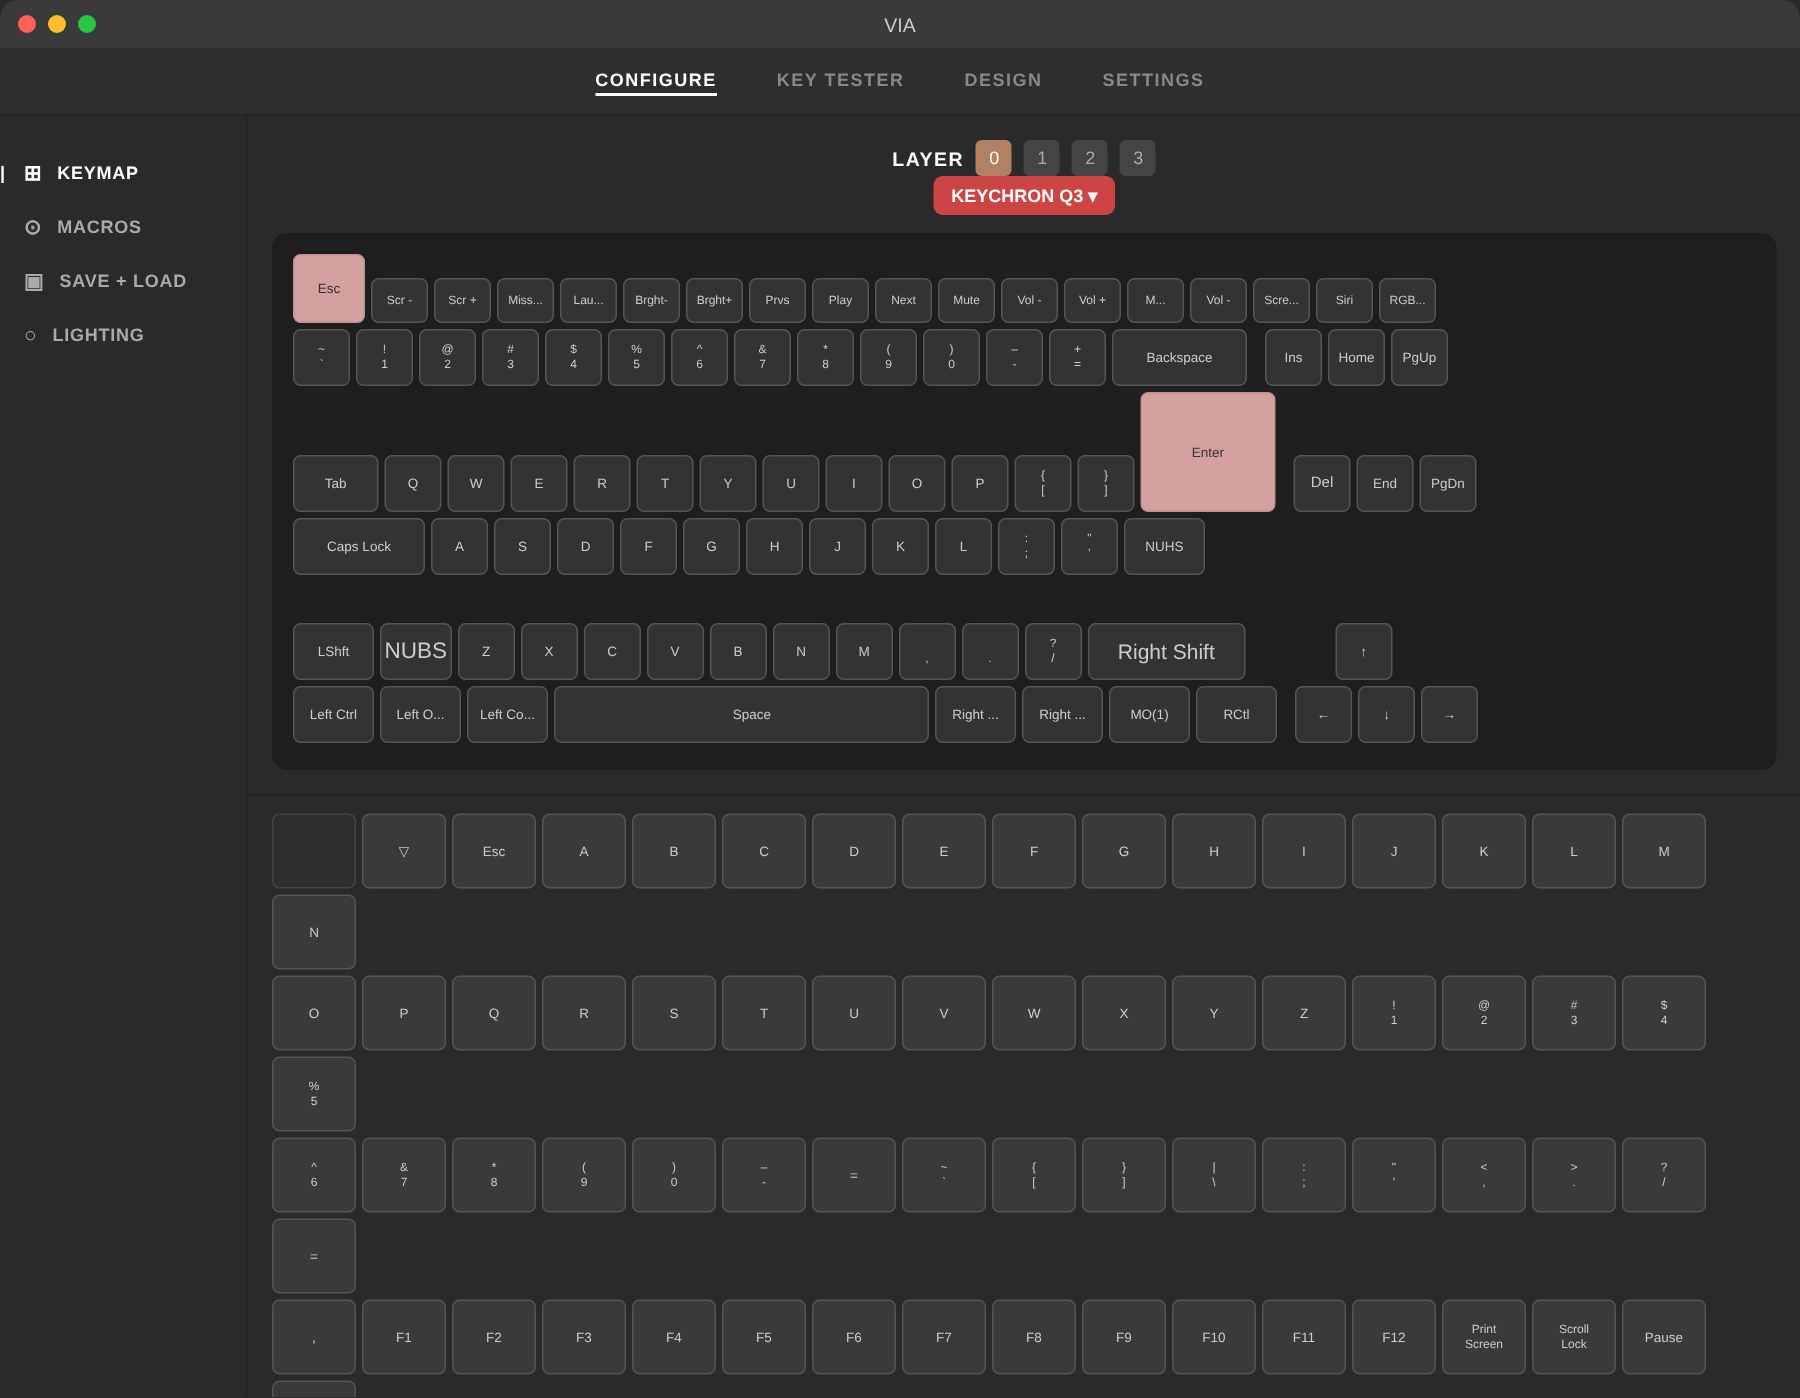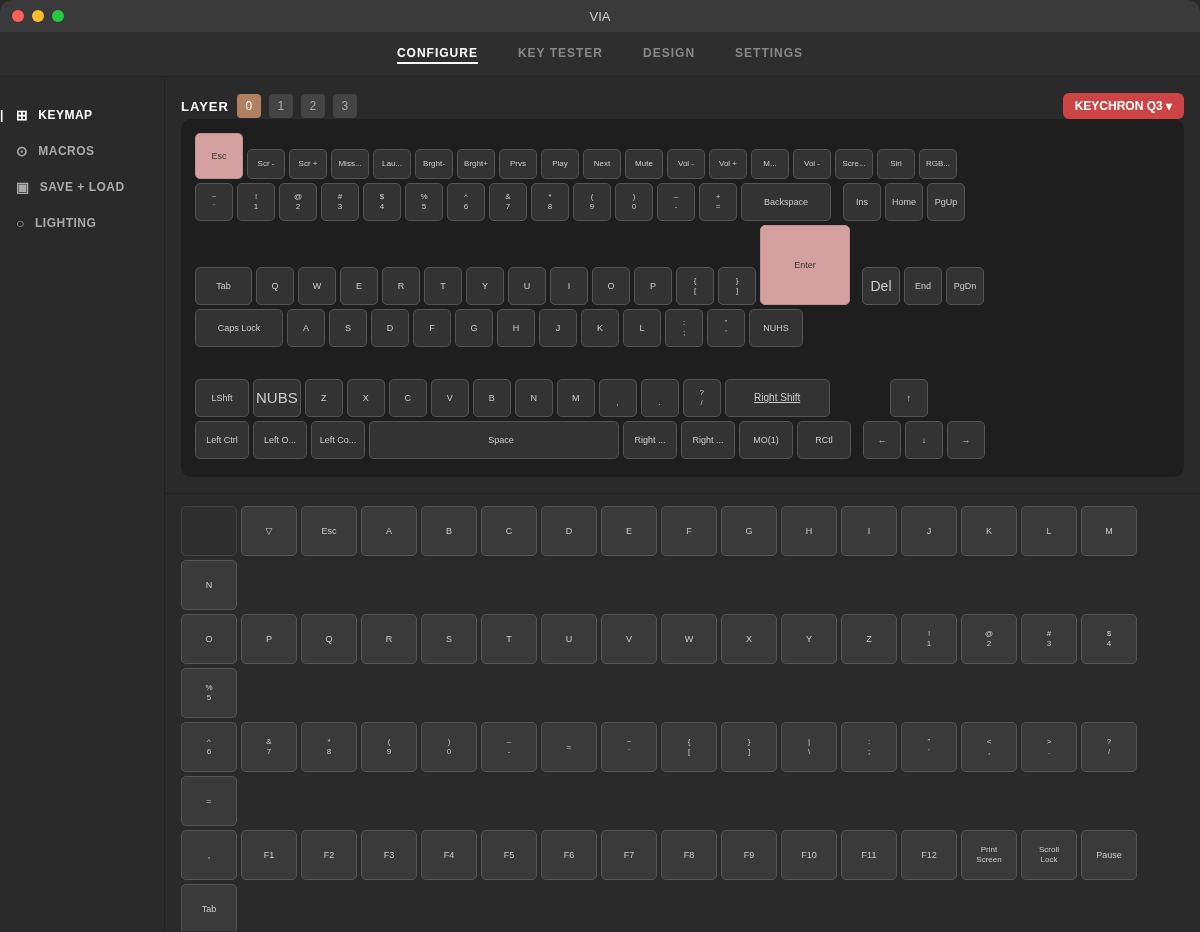--- a/index.html
+++ b/index.html
@@ -98,20 +98,22 @@
       background: #2a2a2a;
     }
     .keyboard-section {
       padding: 16px;
       border-bottom: 1px solid #222;
     }
     .keyboard-header {
       display: flex;
       align-items: center;
       justify-content: space-between;
+      margin-bottom: 12px;
+      flex-direction: column;
     }
     .layer-selector {
       display: flex;
       align-items: center;
       gap: 8px;
     }
     .layer-label {
       font-size: 13px;
       font-weight: 700;
       letter-spacing: 1px;
@@ -362,21 +364,21 @@
           <div class="key">T</div>
           <div class="key">Y</div>
           <div class="key">U</div>
           <div class="key">I</div>
           <div class="key">O</div>
           <div class="key">P</div>
           <div class="key" style="font-size:8px;">{<br>[</div>
           <div class="key" style="font-size:8px;">}<br>]</div>
           <div class="key pink tall-enter" style="min-width:90px; height:80px; position:relative; display:flex; align-items:center; justify-content:center;">Enter</div>
           <div style="width:4px;"></div>
-          <div class="key" style="font-size:14px;">Del</div>
+          <div class="key" style="font-size:10px;">Del</div>
           <div class="key" style="font-size:9px;">End</div>
           <div class="key" style="font-size:9px;text-align:right;">PgDn</div>
         </div>
 
         <div class="kb-row">
           <div class="key wide-2-25" style="font-size:9px; min-width:88px;">Caps Lock</div>
           <div class="key">A</div>
           <div class="key">S</div>
           <div class="key">D</div>
           <div class="key">F</div>
@@ -396,21 +398,21 @@
           <div class="key">Z</div>
           <div class="key">X</div>
           <div class="key">C</div>
           <div class="key">V</div>
           <div class="key">B</div>
           <div class="key">N</div>
           <div class="key">M</div>
           <div class="key" style="font-size:8px;"><br>,</div>
           <div class="key" style="font-size:8px;"><br>.</div>
           <div class="key" style="font-size:8px;">?<br>/</div>
-          <div class="key wide-2-75" style="min-width:105px; font-size:10px;text-decoration:underline;">Right Shift</div>
+          <div class="key wide-2-75" style="min-width:105px; font-size:14px;">Right Shift</div>
           <div style="width:4px;"></div>
           <div style="width:44px;"></div>
           <div class="key" style="width:38px;">↑</div>
           <div style="width:44px;"></div>
         </div>
 
         <div class="kb-row">
           <div class="key" style="font-size:9px; min-width:54px;">Left Ctrl</div>
           <div class="key" style="font-size:9px; min-width:54px;">Left O...</div>
           <div class="key" style="font-size:9px; min-width:54px;">Left Co...</div>

